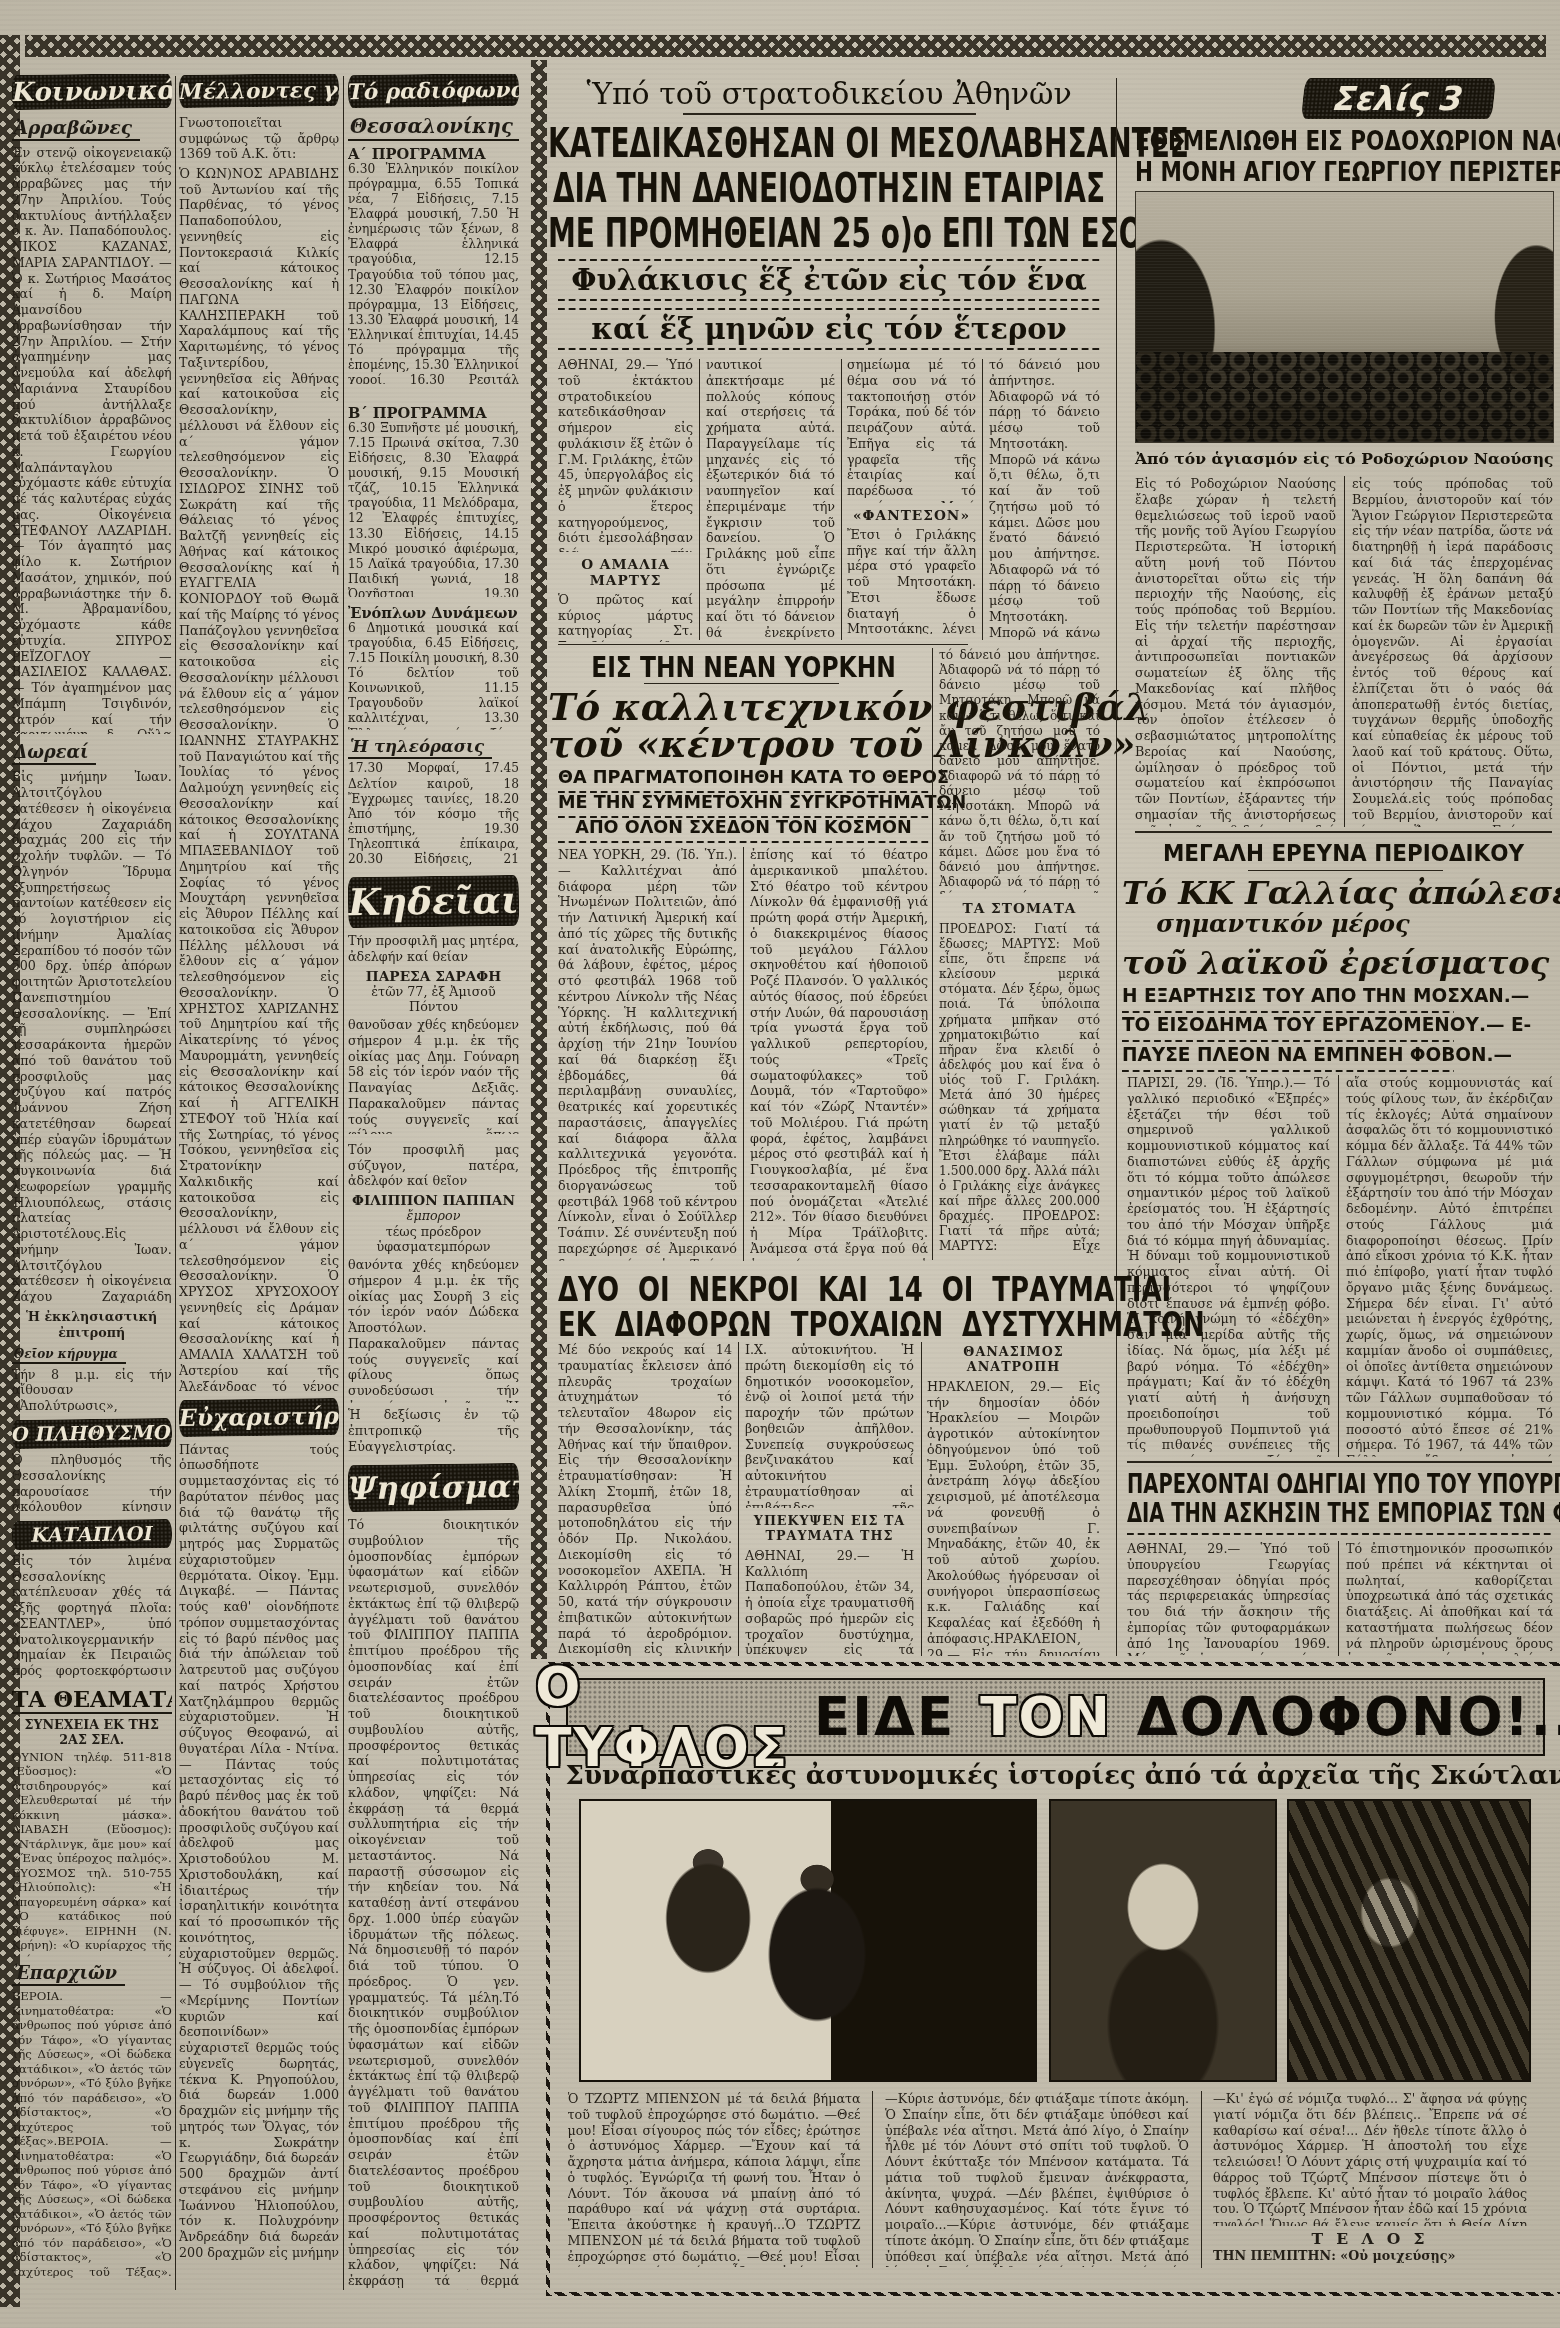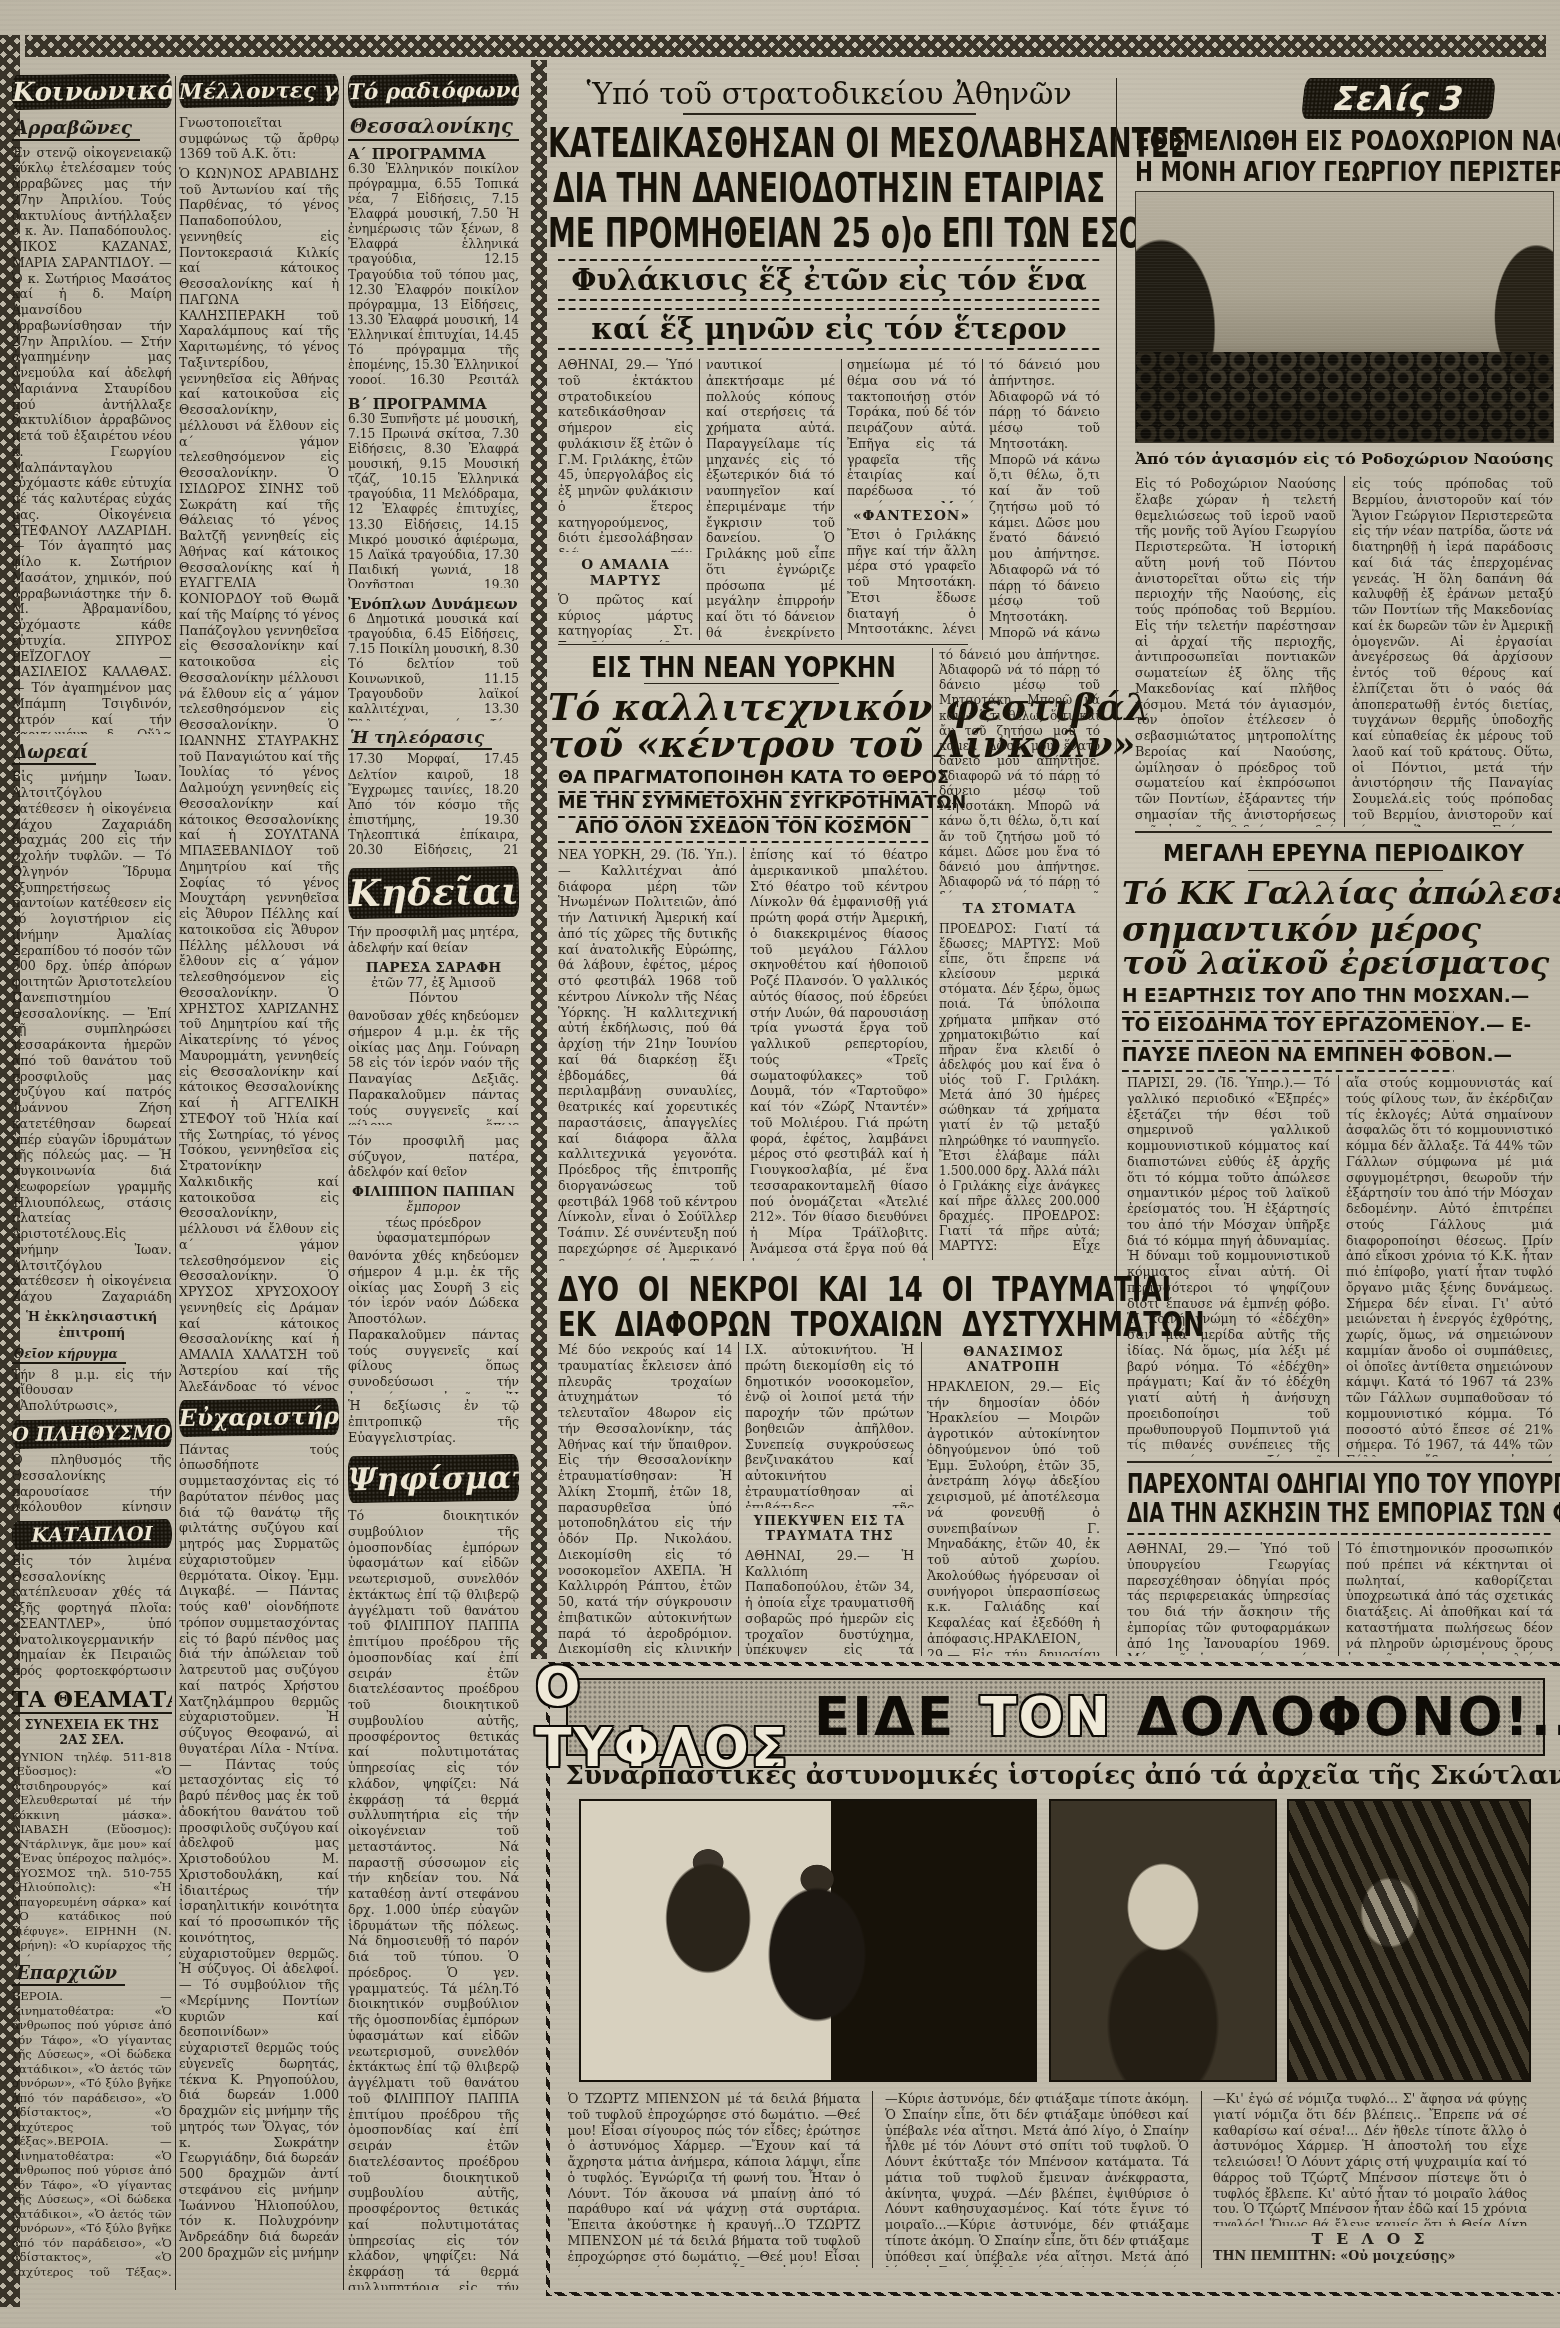--- a/index.html
+++ b/index.html
@@ -95,21 +95,21 @@
     <div class="txt fillh" style="height:1225px;margin-top:3.9px">Ὁ ΚΩΝ)ΝΟΣ ΑΡΑΒΙΔΗΣ τοῦ Ἀντωνίου καί τῆς Παρθένας, τό γένος Παπαδοπούλου, γεννηθείς εἰς Ποντοκερασιά Κιλκίς καί κάτοικος Θεσσαλονίκης καί ἡ ΠΑΓΩΝΑ ΚΑΛΗΣΠΕΡΑΚΗ τοῦ Χαραλάμπους καί τῆς Χαριτωμένης, τό γένος Ταξιντερίδου, γεννηθεῖσα εἰς Ἀθήνας καί κατοικοῦσα εἰς Θεσσαλονίκην, μέλλουσι νά ἔλθουν εἰς α΄ γάμον τελεσθησόμενον εἰς Θεσσαλονίκην. Ὁ ΙΣΙΔΩΡΟΣ ΣΙΝΗΣ τοῦ Σωκράτη καί τῆς Θάλειας τό γένος Βαλτζῆ γεννηθείς εἰς Ἀθήνας καί κάτοικος Θεσσαλονίκης καί ἡ ΕΥΑΓΓΕΛΙΑ ΚΟΝΙΟΡΔΟΥ τοῦ Θωμᾶ καί τῆς Μαίρης τό γένος Παπάζογλου γεννηθεῖσα εἰς Θεσσαλονίκην καί κατοικοῦσα εἰς Θεσσαλονίκην μέλλουσι νά ἔλθουν εἰς α΄ γάμον τελεσθησόμενον εἰς Θεσσαλονίκην. Ὁ ΙΩΑΝΝΗΣ ΣΤΑΥΡΑΚΗΣ τοῦ Παναγιώτου καί τῆς Ἰουλίας τό γένος Δαλμούχη γεννηθείς εἰς Θεσσαλονίκην καί κάτοικος Θεσσαλονίκης καί ἡ ΣΟΥΛΤΑΝΑ ΜΠΑΞΕΒΑΝΙΔΟΥ τοῦ Δημητρίου καί τῆς Σοφίας τό γένος Μουχτάρη γεννηθεῖσα εἰς Ἄθυρον Πέλλης καί κατοικοῦσα εἰς Ἄθυρον Πέλλης μέλλουσι νά ἔλθουν εἰς α΄ γάμον τελεσθησόμενον εἰς Θεσσαλονίκην. Ὁ ΧΡΗΣΤΟΣ ΧΑΡΙΖΑΝΗΣ τοῦ Δημητρίου καί τῆς Αἰκατερίνης τό γένος Μαυρομμάτη, γεννηθείς εἰς Θεσσαλονίκην καί κάτοικος Θεσσαλονίκης καί ἡ ΑΓΓΕΛΙΚΗ ΣΤΕΦΟΥ τοῦ Ἠλία καί τῆς Σωτηρίας, τό γένος Τσόκου, γεννηθεῖσα εἰς Στρατονίκην Χαλκιδικῆς καί κατοικοῦσα εἰς Θεσσαλονίκην, μέλλουσι νά ἔλθουν εἰς α΄ γάμον τελεσθησόμενον εἰς Θεσσαλονίκην. Ὁ ΧΡΥΣΟΣ ΧΡΥΣΟΧΟΟΥ γεννηθείς εἰς Δράμαν καί κάτοικος Θεσσαλονίκης καί ἡ ΑΜΑΛΙΑ ΧΑΛΑΤΣΗ τοῦ Ἀστερίου καί τῆς Ἀλεξάνδρας τό γένος Πανταζῆ γεννηθεῖσα εἰς Πλαταμῶνα Πιερίας καί κατοικοῦσα εἰς Θεσσαλονίκην μέλλουσι νά ἔλθουν εἰς α΄ γάμον τελεσθησόμενον εἰς Θεσσαλονίκην.</div>
     <div class="banner" style="height:37px;line-height:37px;font-size:23.4px;margin-top:7.8px">Εὐχαριστήρια</div>
     <div class="txt fillh" style="height:819px;margin-top:5.9px">Πάντας τούς ὁπωσδήποτε συμμετασχόντας εἰς τό βαρύτατον πένθος μας διά τῷ θανάτῳ τῆς φιλτάτης συζύγου καί μητρός μας Συρματῶς εὐχαριστοῦμεν θερμότατα. Οἰκογ. Ἐμμ. Διγκαβέ. — Πάντας τούς καθ' οἱονδήποτε τρόπον συμμετασχόντας εἰς τό βαρύ πένθος μας διά τήν ἀπώλειαν τοῦ λατρευτοῦ μας συζύγου καί πατρός Χρήστου Χατζηλάμπρου θερμῶς εὐχαριστοῦμεν. Ἡ σύζυγος Θεοφανώ, αἱ θυγατέραι Λίλα - Ντίνα. — Πάντας τούς μετασχόντας εἰς τό βαρύ πένθος μας ἐκ τοῦ ἀδοκήτου θανάτου τοῦ προσφιλοῦς συζύγου καί ἀδελφοῦ μας Χριστοδούλου Μ. Χριστοδουλάκη, καί ἰδιαιτέρως τήν ἰσραηλιτικήν κοινότητα καί τό προσωπικόν τῆς κοινότητος, εὐχαριστοῦμεν θερμῶς. Ἡ σύζυγος. Οἱ ἀδελφοί. — Τό συμβούλιον τῆς «Μερίμνης Ποντίων κυριῶν καί δεσποινίδων» εὐχαριστεῖ θερμῶς τούς εὐγενεῖς δωρητάς, τέκνα Κ. Ρηγοπούλου, διά δωρεάν 1.000 δραχμῶν εἰς μνήμην τῆς μητρός των Ὄλγας, τόν κ. Σωκράτην Γεωργιάδην, διά δωρεάν 500 δραχμῶν ἀντί στεφάνου εἰς μνήμην Ἰωάννου Ἡλιοπούλου, τόν κ. Πολυχρόνην Ἀνδρεάδην διά δωρεάν 200 δραχμῶν εἰς μνήμην τῆς μητρός του Εὐτυχίας. — Ἡ διεύθυνσις τοῦ ἐθνικοῦ Παπαφείου ὀρφανοτροφείου «Ὁ Μελιτεύς», ἐκφράζει τάς θερμάς εὐχαριστίας αὐτῆς καί τήν εὐγνωμοσύνην τῶν μαθητῶν τοῦ ἱδρύματος πρός τούς εὐγενεῖς δωρητάς, οἵτινες προσέφερον τά ἑξῆς εἴδη καί ποσά: Ε΄ ἀστυνομικόν τμῆμα διά 1.200 τεμάχια κουλουρίων, μαθητάς Β΄ γυμνασίου ἀρρένων Θεσσαλονίκης διά δρχ. 2.500 ἐπί ταῖς ἑορταῖς τοῦ Πάσχα, κ. Βασιλικήν Μεσθανέως διά 1.000 δρχ. ἐπί τῇ συμπληρώσει διετίας ἀπό τοῦ θανάτου τοῦ συζύγου καί πατρός Φανουρίου Μεσθανέως, οἰκογένειαν Λιάκου διά δρχ. 1.000 εἰς μνήμην τοῦ συζύγου καί πατρός Ἀριστοτέλους Λιάκου, κ. Κων/τῖνον Σιδηρόπουλον διά δρχ. 1.500, κ. Εὐάγγελον Εὐαγγελίδην διά δρχ. 500 εἰς μνήμην Δημ. Οἰκονόμου, κ. Δημ. Μαρκόπουλον διά δρχ. 1.000 εἰς μνήμην Περικλέους Τερκενλῆ, κ. Μιλτιάδην Ἐλευθεριάδην διά 150 δρχ. καί 40 τεμάχια ᾠά ἐπί ταῖς ἑορταῖς τοῦ Πάσχα.</div>
   </div>
 
   <div class="abs" style="left:348px;top:74px;width:171px;height:2216px;overflow:hidden">
     <div class="banner" style="height:33px;line-height:33px;font-size:21.5px">Τό ραδιόφωνον</div>
     <div class="scripthead" style="font-size:19.5px;margin:7.8px 0 3.9px">Θεσσαλονίκης</div>
     <div class="caps" style="font-size:14.6px;text-align:left">Α΄ ΠΡΟΓΡΑΜΜΑ</div>
     <div class="txt schedule fillh" style="height:222px">6.30 Ἑλληνικόν ποικίλον πρόγραμμα, 6.55 Τοπικά νέα, 7 Εἰδήσεις, 7.15 Ἐλαφρά μουσική, 7.50 Ἡ ἐνημέρωσις τῶν ξένων, 8 Ἐλαφρά ἑλληνικά τραγούδια, 12.15 Τραγούδια τοῦ τόπου μας, 12.30 Ἐλαφρόν ποικίλον πρόγραμμα, 13 Εἰδήσεις, 13.30 Ἐλαφρά μουσική, 14 Ἑλληνικαί ἐπιτυχίαι, 14.45 Τό πρόγραμμα τῆς ἑπομένης, 15.30 Ἑλληνικοί χοροί, 16.30 Ρεσιτάλ πιάνου, 17 Εἰδήσεις, 17.45 Μελωδίες ἀπ' ὅλο τόν κόσμο, 18.45 Ἐφημερεύοντα φαρμακεῖα, 20.30 Ἐπίκαιρα, 22 Ἡ φωνή τῆς πατρίδος, 23.30 Ἐλαφρά μουσική, 24 Εἰδήσεις, 00.25 Ἐθνικός Ὕμνος.</div>
-    <div class="caps" style="font-size:14.6px;text-align:left;margin-top:11px">Β΄ ΠΡΟΓΡΑΜΜΑ</div>
+    <div class="caps" style="font-size:14.6px;text-align:left;margin-top:20px">Β΄ ΠΡΟΓΡΑΜΜΑ</div>
     <div class="txt schedule fillh" style="height:176px">6.30 Ξυπνῆστε μέ μουσική, 7.15 Πρωινά σκίτσα, 7.30 Εἰδήσεις, 8.30 Ἐλαφρά μουσική, 9.15 Μουσική τζάζ, 10.15 Ἑλληνικά τραγούδια, 11 Μελόδραμα, 12 Ἐλαφρές ἐπιτυχίες, 13.30 Εἰδήσεις, 14.15 Μικρό μουσικό ἀφιέρωμα, 15 Λαϊκά τραγούδια, 17.30 Παιδική γωνιά, 18 Ὀρχῆστραι, 19.30 Εἰδήσεις, 20.45 Ἐλαφρόν πρόγραμμα, 21.30 Μουσική δωματίου, 23 Νυκτεριναί μελωδίαι.</div>
     <div class="caps" style="font-size:14.6px;text-align:left;margin-top:7px">Ἐνόπλων Δυνάμεων</div>
     <div class="txt schedule fillh" style="height:109px">6 Δημοτικά μουσικά καί τραγούδια, 6.45 Εἰδήσεις, 7.15 Ποικίλη μουσική, 8.30 Τό δελτίον τοῦ Κοινωνικοῦ, 11.15 Τραγουδοῦν λαϊκοί καλλιτέχναι, 13.30 Ἑλληνικά καί ξένα τραγούδια, 17 Ἡ ὥρα τοῦ στρατιώτου, 19.30 Εἰδήσεις, 21.30 Μουσική ἀπ' ὅλον τόν κόσμον, 23.30 Ἐθνικός Ὕμνος.</div>
     <div class="scripthead" style="font-size:16.6px;margin:5.9px 0 2.9px">Ἡ τηλεόρασις</div>
     <div class="txt schedule fillh" style="height:105px">17.30 Μορφαί, 17.45 Δελτίον καιροῦ, 18 Ἔγχρωμες ταινίες, 18.20 Ἀπό τόν κόσμο τῆς ἐπιστήμης, 19.30 Τηλεοπτικά ἐπίκαιρα, 20.30 Εἰδήσεις, 21 Θεατρική βραδυά, 21.45 Μουσικό πρόγραμμα, 22.30 Ξένη ταινία, 23.30 Εἰδήσεις — Ἐθνικός Ὕμνος.</div>
     <div class="banner" style="height:51px;line-height:51px;font-size:37px;margin-top:9.8px">Κηδεῖαι</div>
     <div class="txt" style="margin-top:5.9px">Τήν προσφιλῆ μας μητέρα, ἀδελφήν καί θείαν</div>
     <div class="caps" style="font-size:13.7px;margin-top:2.9px">ΠΑΡΕΣΑ ΣΑΡΑΦΗ</div>
     <div class="txt" style="text-align:center">ἐτῶν 77, ἐξ Ἀμισοῦ Πόντου</div>
     <div class="txt fillh" style="height:117px;margin-top:2px">θανοῦσαν χθές κηδεύομεν σήμερον 4 μ.μ. ἐκ τῆς οἰκίας μας Δημ. Γούναρη 58 εἰς τόν ἱερόν ναόν τῆς Παναγίας Δεξιᾶς. Παρακαλοῦμεν πάντας τούς συγγενεῖς καί φίλους ὅπως συνοδεύσωσι τήν ἐκφοράν αὐτῆς. Τά τέκνα: Γεώργιος, Ἄννα, Ἀτέλα, Νεό­φυτος. Οἱ ἀδελφοί: Ἀλεξάνδρα, Ἑλένη. Οἱ ἀνεψιοί. Οἱ λοιποί συγγενεῖς. Ἡ δεξίωσις εἰς τήν αἴθουσαν Πόντου.</div>
@@ -177,21 +177,21 @@
   </div>
   <div class="abs hl-serif" style="left:1135px;top:449px;width:417px;font-size:15.6px;font-weight:bold">Ἀπό τόν ἁγιασμόν εἰς τό Ροδοχώριον Ναούσης</div>
   <div class="abs vr" style="left:1344px;top:476px;height:351px"></div>
   <div class="abs txt fillh" style="left:1135px;top:476px;width:201px;height:351px">Εἰς τό Ροδοχώριον Ναούσης ἔλαβε χώραν ἡ τελετή θεμελιώσεως τοῦ ἱεροῦ ναοῦ τῆς μονῆς τοῦ Ἁγίου Γεωργίου Περιστερεῶτα. Ἡ ἱστορική αὕτη μονή τοῦ Πόντου ἀνιστορεῖται οὕτω εἰς τήν περιοχήν τῆς Ναούσης, εἰς τούς πρόποδας τοῦ Βερμίου. Εἰς τήν τελετήν παρέστησαν αἱ ἀρχαί τῆς περιοχῆς, ἀντιπροσωπεῖαι ποντιακῶν σωματείων ἐξ ὅλης τῆς Μακεδονίας καί πλῆθος κόσμου. Μετά τόν ἁγιασμόν, τόν ὁποῖον ἐτέλεσεν ὁ σεβασμιώτατος μητροπολίτης Βεροίας καί Ναούσης, ὡμίλησαν ὁ πρόεδρος τοῦ σωματείου καί ἐκπρόσωποι τῶν Ποντίων, ἐξάραντες τήν σημασίαν τῆς ἀνιστορήσεως τοῦ ἱεροῦ καθιδρύματος διά τούς ἁπανταχοῦ Ποντίους.</div>
   <div class="abs txt fillh" style="left:1352px;top:476px;width:201px;height:351px">εἰς τούς πρόποδας τοῦ Βερμίου, ἀνιστοροῦν καί τόν Ἅγιον Γεώργιον Περιστερεῶτα εἰς τήν νέαν πατρίδα, ὥστε νά διατηρηθῇ ἡ ἱερά παράδοσις καί διά τάς ἐπερχομένας γενεάς. Ἡ ὅλη δαπάνη θά καλυφθῇ ἐξ ἐράνων μεταξύ τῶν Ποντίων τῆς Μακεδονίας καί ἐκ δωρεῶν τῶν ἐν Ἀμερικῇ ὁμογενῶν. Αἱ ἐργασίαι ἀνεγέρσεως θά ἀρχίσουν ἐντός τοῦ θέρους καί ἐλπίζεται ὅτι ὁ ναός θά ἀποπερατωθῇ ἐντός διετίας, τυγχάνων θερμῆς ὑποδοχῆς καί εὐπαθείας ἐκ μέρους τοῦ λαοῦ καί τοῦ κράτους. Οὕτω, οἱ Πόντιοι, μετά τήν ἀνιστόρησιν τῆς Παναγίας Σουμελά.εἰς τούς πρόποδας τοῦ Βερμίου, ἀνιστοροῦν καί τόν Ἅγιον Γεώργιον Περιστερεῶτα εἰς τήν νέαν πατρίδα, ὥστε νά διατηρηθῇ ἡ ἱερά παράδοσις καί διά τάς ἐπερχομένας γενεάς. Ἡ ὅλη δαπάνη θά καλυφθῇ ἐξ ἐράνων μεταξύ τῶν Ποντίων τῆς Μακεδονίας καί ἐκ δωρεῶν τῶν ἐν Ἀμερικῇ ὁμογενῶν. Αἱ ἐργασίαι ἀνεγέρσεως θά ἀρχίσουν ἐντός τοῦ θέρους καί ἐλπίζεται ὅτι ὁ ναός θά ἀποπερατωθῇ ἐντός διετίας, τυγχάνων θερμῆς ὑποδοχῆς καί εὐπαθείας ἐκ μέρους τοῦ λαοῦ καί τοῦ κράτους. Οὕτω, οἱ Πόντιοι, μετά τήν ἀνιστόρησιν τῆς Παναγίας Σουμελά. </div>
 
   <div class="abs hr" style="left:1135px;top:831px;width:417px"></div>
   <div class="abs hl-sans" style="left:1135px;top:839px;width:417px;font-size:21.5px;transform:scaleY(1.1);transform-origin:top">ΜΕΓΑΛΗ ΕΡΕΥΝΑ ΠΕΡΙΟΔΙΚΟΥ</div>
   <div class="abs hr" style="left:1248px;top:870px;width:195px;height:1px"></div>
   <div class="abs kkhead" style="left:1122px;top:874px;width:322px;font-size:32px">Τό ΚΚ Γαλλίας ἀπώλεσε</div>
-  <div class="abs kkhead" style="left:1122px;top:909px;width:322px;font-size:34px">σημαντικόν μέρος</div>
+  <div class="abs kkhead" style="left:1122px;top:909px;width:322px;font-size:24px">σημαντικόν μέρος</div>
   <div class="abs kkhead" style="left:1122px;top:944px;width:322px;font-size:32px">τοῦ λαϊκοῦ ἐρείσματος</div>
   <div class="abs hl-sans wavy" style="left:1122px;top:985px;width:332px;font-size:18.5px;background-position:0 100%;padding-bottom:6.8px;text-align:left">Η ΕΞΑΡΤΗΣΙΣ ΤΟΥ ΑΠΟ ΤΗΝ ΜΟΣΧΑΝ.—</div>
   <div class="abs hl-sans wavy" style="left:1122px;top:1014px;width:332px;font-size:18.5px;background-position:0 100%;padding-bottom:6.8px;text-align:left">ΤΟ ΕΙΣΟΔΗΜΑ ΤΟΥ ΕΡΓΑΖΟΜΕΝΟΥ.— Ε-</div>
   <div class="abs hl-sans wavy" style="left:1122px;top:1044px;width:332px;font-size:18.5px;background-position:0 100%;padding-bottom:6.8px;text-align:left">ΠΑΥΣΕ ΠΛΕΟΝ ΝΑ ΕΜΠΝΕΗ ΦΟΒΟΝ.—</div>
   <div class="abs vr" style="left:1338px;top:1075px;height:382px"></div>
   <div class="abs txt fillh" style="left:1127px;top:1075px;width:203px;height:382px">ΠΑΡΙΣΙ, 29. (Ἰδ. Ὑπηρ.).— Τό γαλλικό περιοδικό «Ἐξπρές» ἐξετάζει τήν θέσι τοῦ σημερινοῦ γαλλικοῦ κομμουνιστικοῦ κόμματος καί διαπιστώνει εὐθύς ἐξ ἀρχῆς ὅτι τό κόμμα τοῦτο ἀπώλεσε σημαντικόν μέρος τοῦ λαϊκοῦ ἐρείσματός του. Ἡ ἐξάρτησίς του ἀπό τήν Μόσχαν ὑπῆρξε διά τό κόμμα πηγή ἀδυναμίας. Ἡ δύναμι τοῦ κομμουνιστικοῦ κόμματος εἶναι αὐτή. Οἱ περισσότεροι τό ψηφίζουν διότι ἔπαυσε νά ἐμπνέῃ φόβο. Ἡ κοινή γνώμη τό «ἐδέχθη» σάν μιά μερίδα αὐτῆς τῆς ἰδίας. Νά ὅμως, μία λέξι μέ βαρύ νόημα. Τό «ἐδέχθη» πράγματι; Καί ἄν τό ἐδέχθη γιατί αὐτή ἡ ἀνήσυχη προειδοποίησι τοῦ πρωθυπουργοῦ Πομπιντοῦ γιά τίς πιθανές συνέπειες τῆς συνεργασίας μεταξύ τῆς ὁμοσπονδίας τοῦ Φρανσουά Μιττεράν καί τοῦ γαλλικοῦ Κ.Κ. τοῦ Βαλντέκ Ροσέ; Γιατί αὐτή ἡ μικρή δήλωσι τοῦ προέδρου Ντέ Γκώλ, ὅτι δέν θά παρεδίδε τήν ἐξουσίαν;</div>
   <div class="abs txt fillh" style="left:1346px;top:1075px;width:207px;height:382px">αἴα στούς κομμουνιστάς καί τούς φίλους των, ἄν ἐκέρδιζαν τίς ἐκλογές; Αὐτά σημαίνουν ἀσφαλῶς ὅτι τό κομμουνιστικό κόμμα δέν ἄλλαξε. Τά 44% τῶν Γάλλων σύμφωνα μέ μιά σφυγμομέτρησι, θεωροῦν τήν ἐξάρτησίν του ἀπό τήν Μόσχαν δεδομένην. Αὐτό ἐπιτρέπει στούς Γάλλους μιά διαφοροποίησι θέσεως. Πρίν ἀπό εἴκοσι χρόνια τό Κ.Κ. ἦταν πιό ἐπίφοβο, γιατί ἦταν τυφλό ὄργανο μιᾶς ξένης δυνάμεως. Σήμερα δέν εἶναι. Γι' αὐτό μειώνεται ἡ ἐνεργός ἐχθρότης, χωρίς, ὅμως, νά σημειώνουν καμμίαν ἄνοδο οἱ συμπάθειες, οἱ ὁποῖες ἀντίθετα σημειώνουν κάμψι. Κατά τό 1967 τά 23% τῶν Γάλλων συμπαθοῦσαν τό κομμουνιστικό κόμμα. Τό ποσοστό αὐτό ἔπεσε σέ 21% σήμερα. Τό 1967, τά 44% τῶν Γάλλων ἔδειχναν ἐνεργό ἐχθρότητα κατά τοῦ Κ.Κ. Σήμερα τό ποσοστό αὐτό ἔπεσε στά 34%.</div>
 
   <div class="abs hl-sans" style="left:558px;top:1270px;width:542px;font-size:26px;transform:scaleY(1.3);transform-origin:top;word-spacing:9.8px">ΔΥΟ ΟΙ ΝΕΚΡΟΙ ΚΑΙ 14 ΟΙ ΤΡΑΥΜΑΤΙΑΙ</div>
   <div class="abs hl-sans" style="left:558px;top:1305px;width:542px;font-size:26px;transform:scaleY(1.3);transform-origin:top;word-spacing:9.8px">ΕΚ ΔΙΑΦΟΡΩΝ ΤΡΟΧΑΙΩΝ ΔΥΣΤΥΧΗΜΑΤΩΝ</div>

